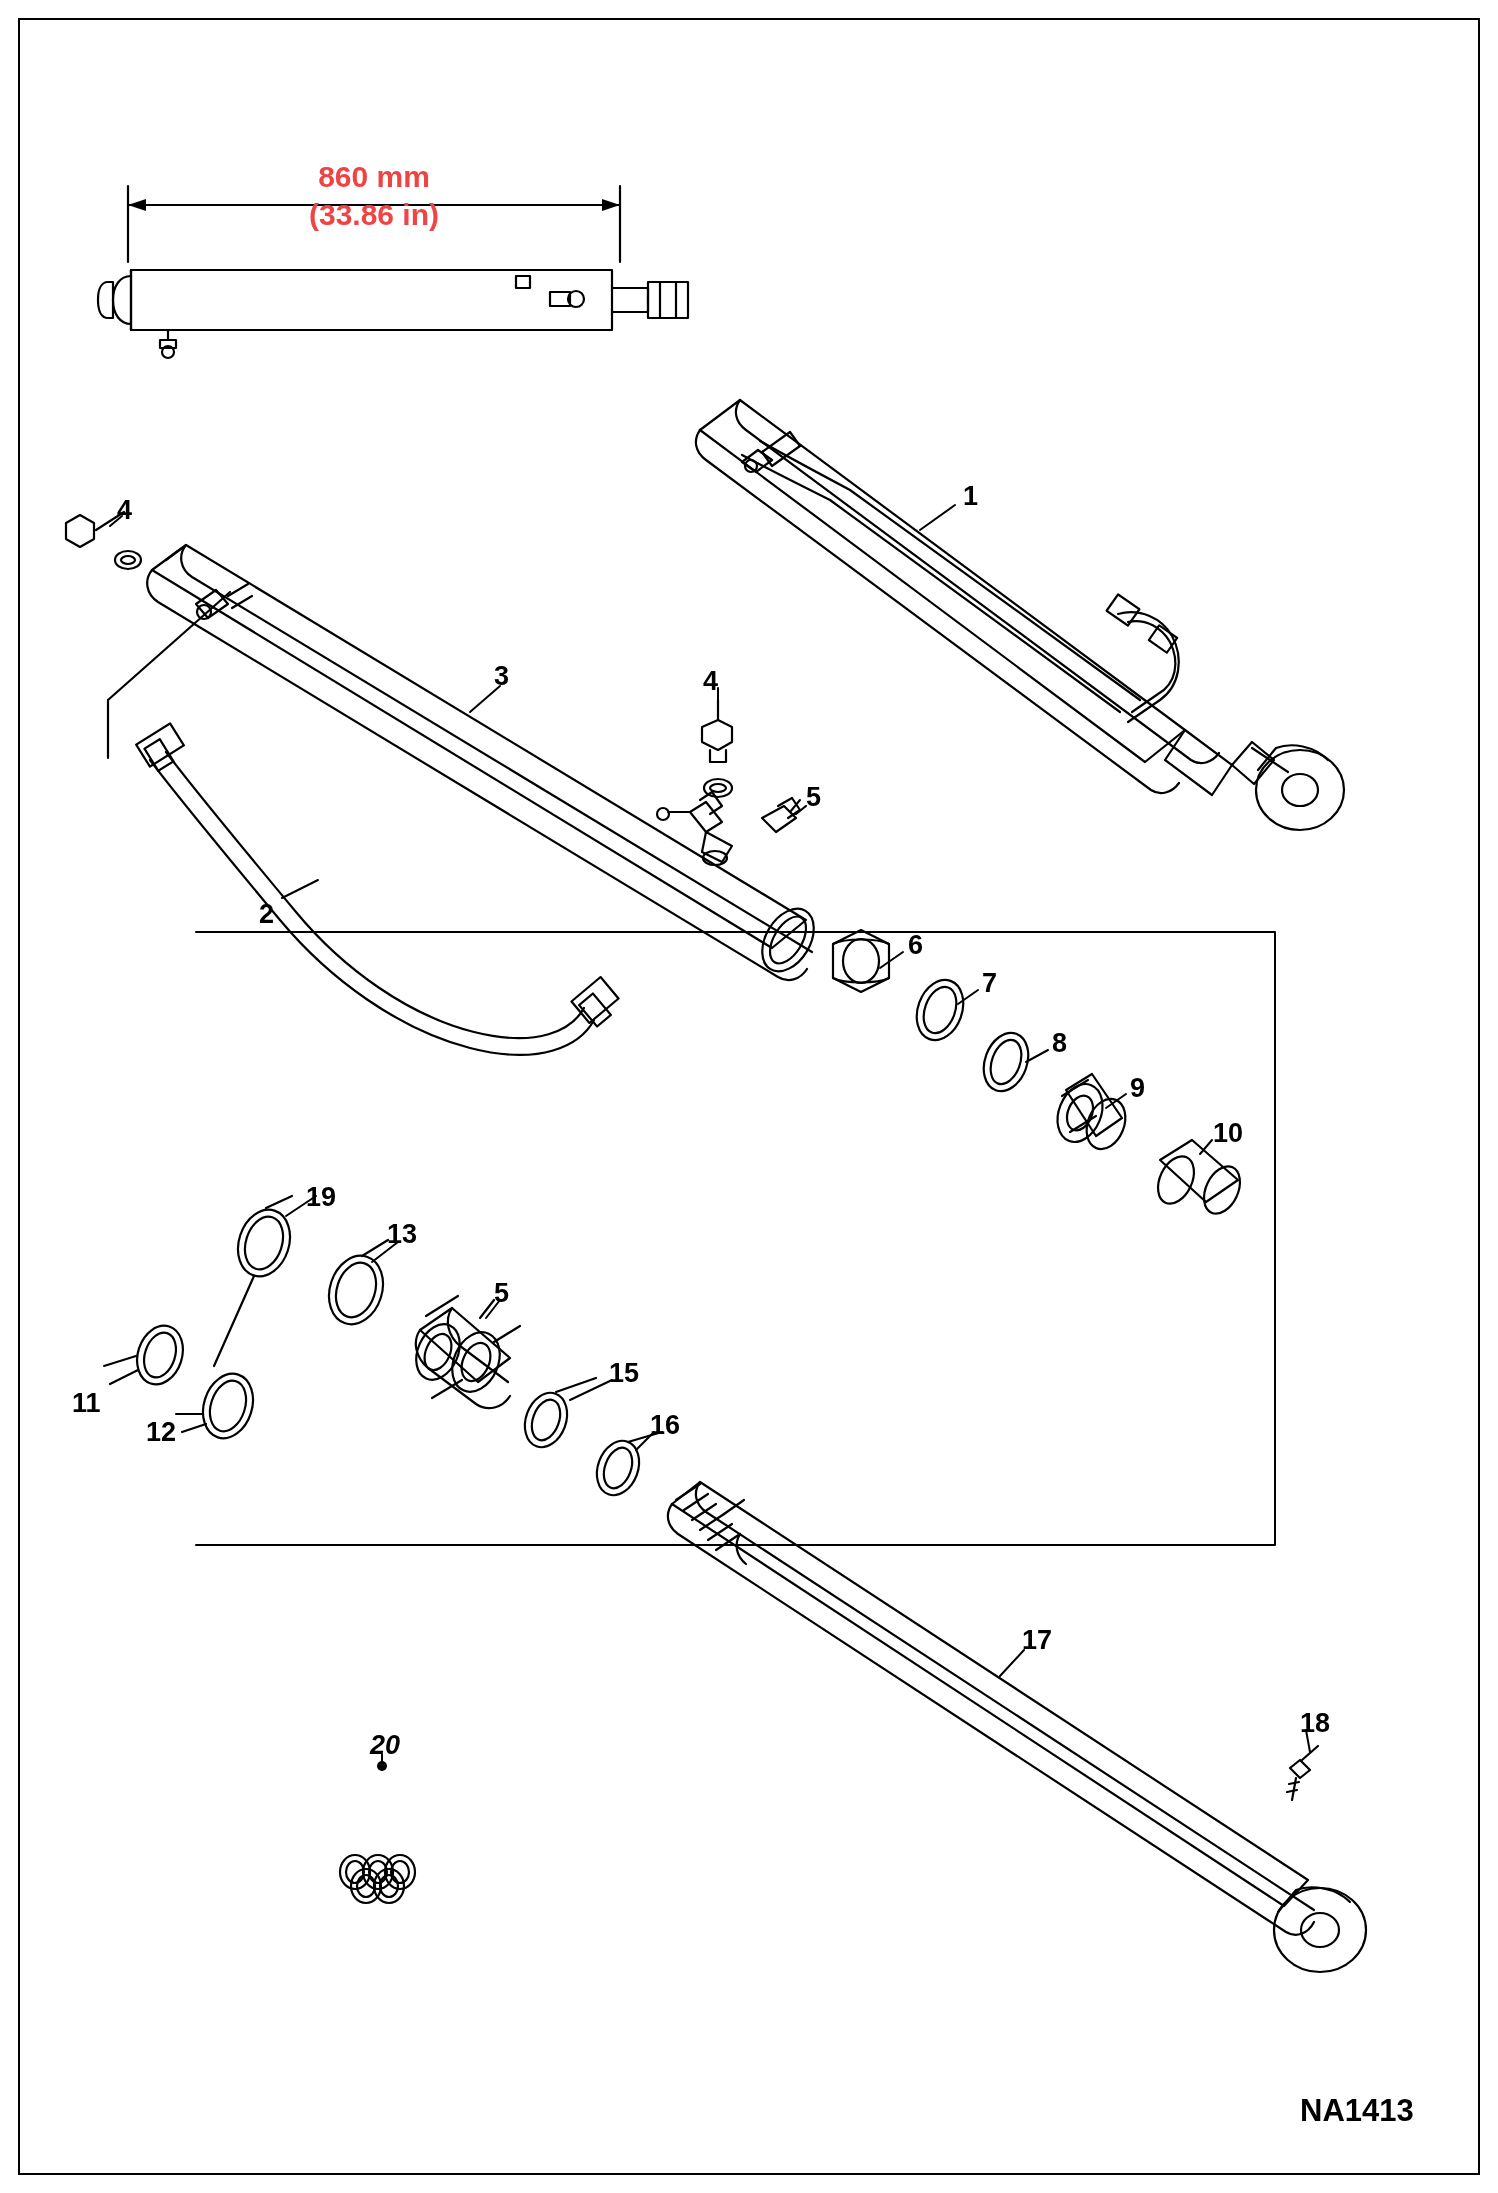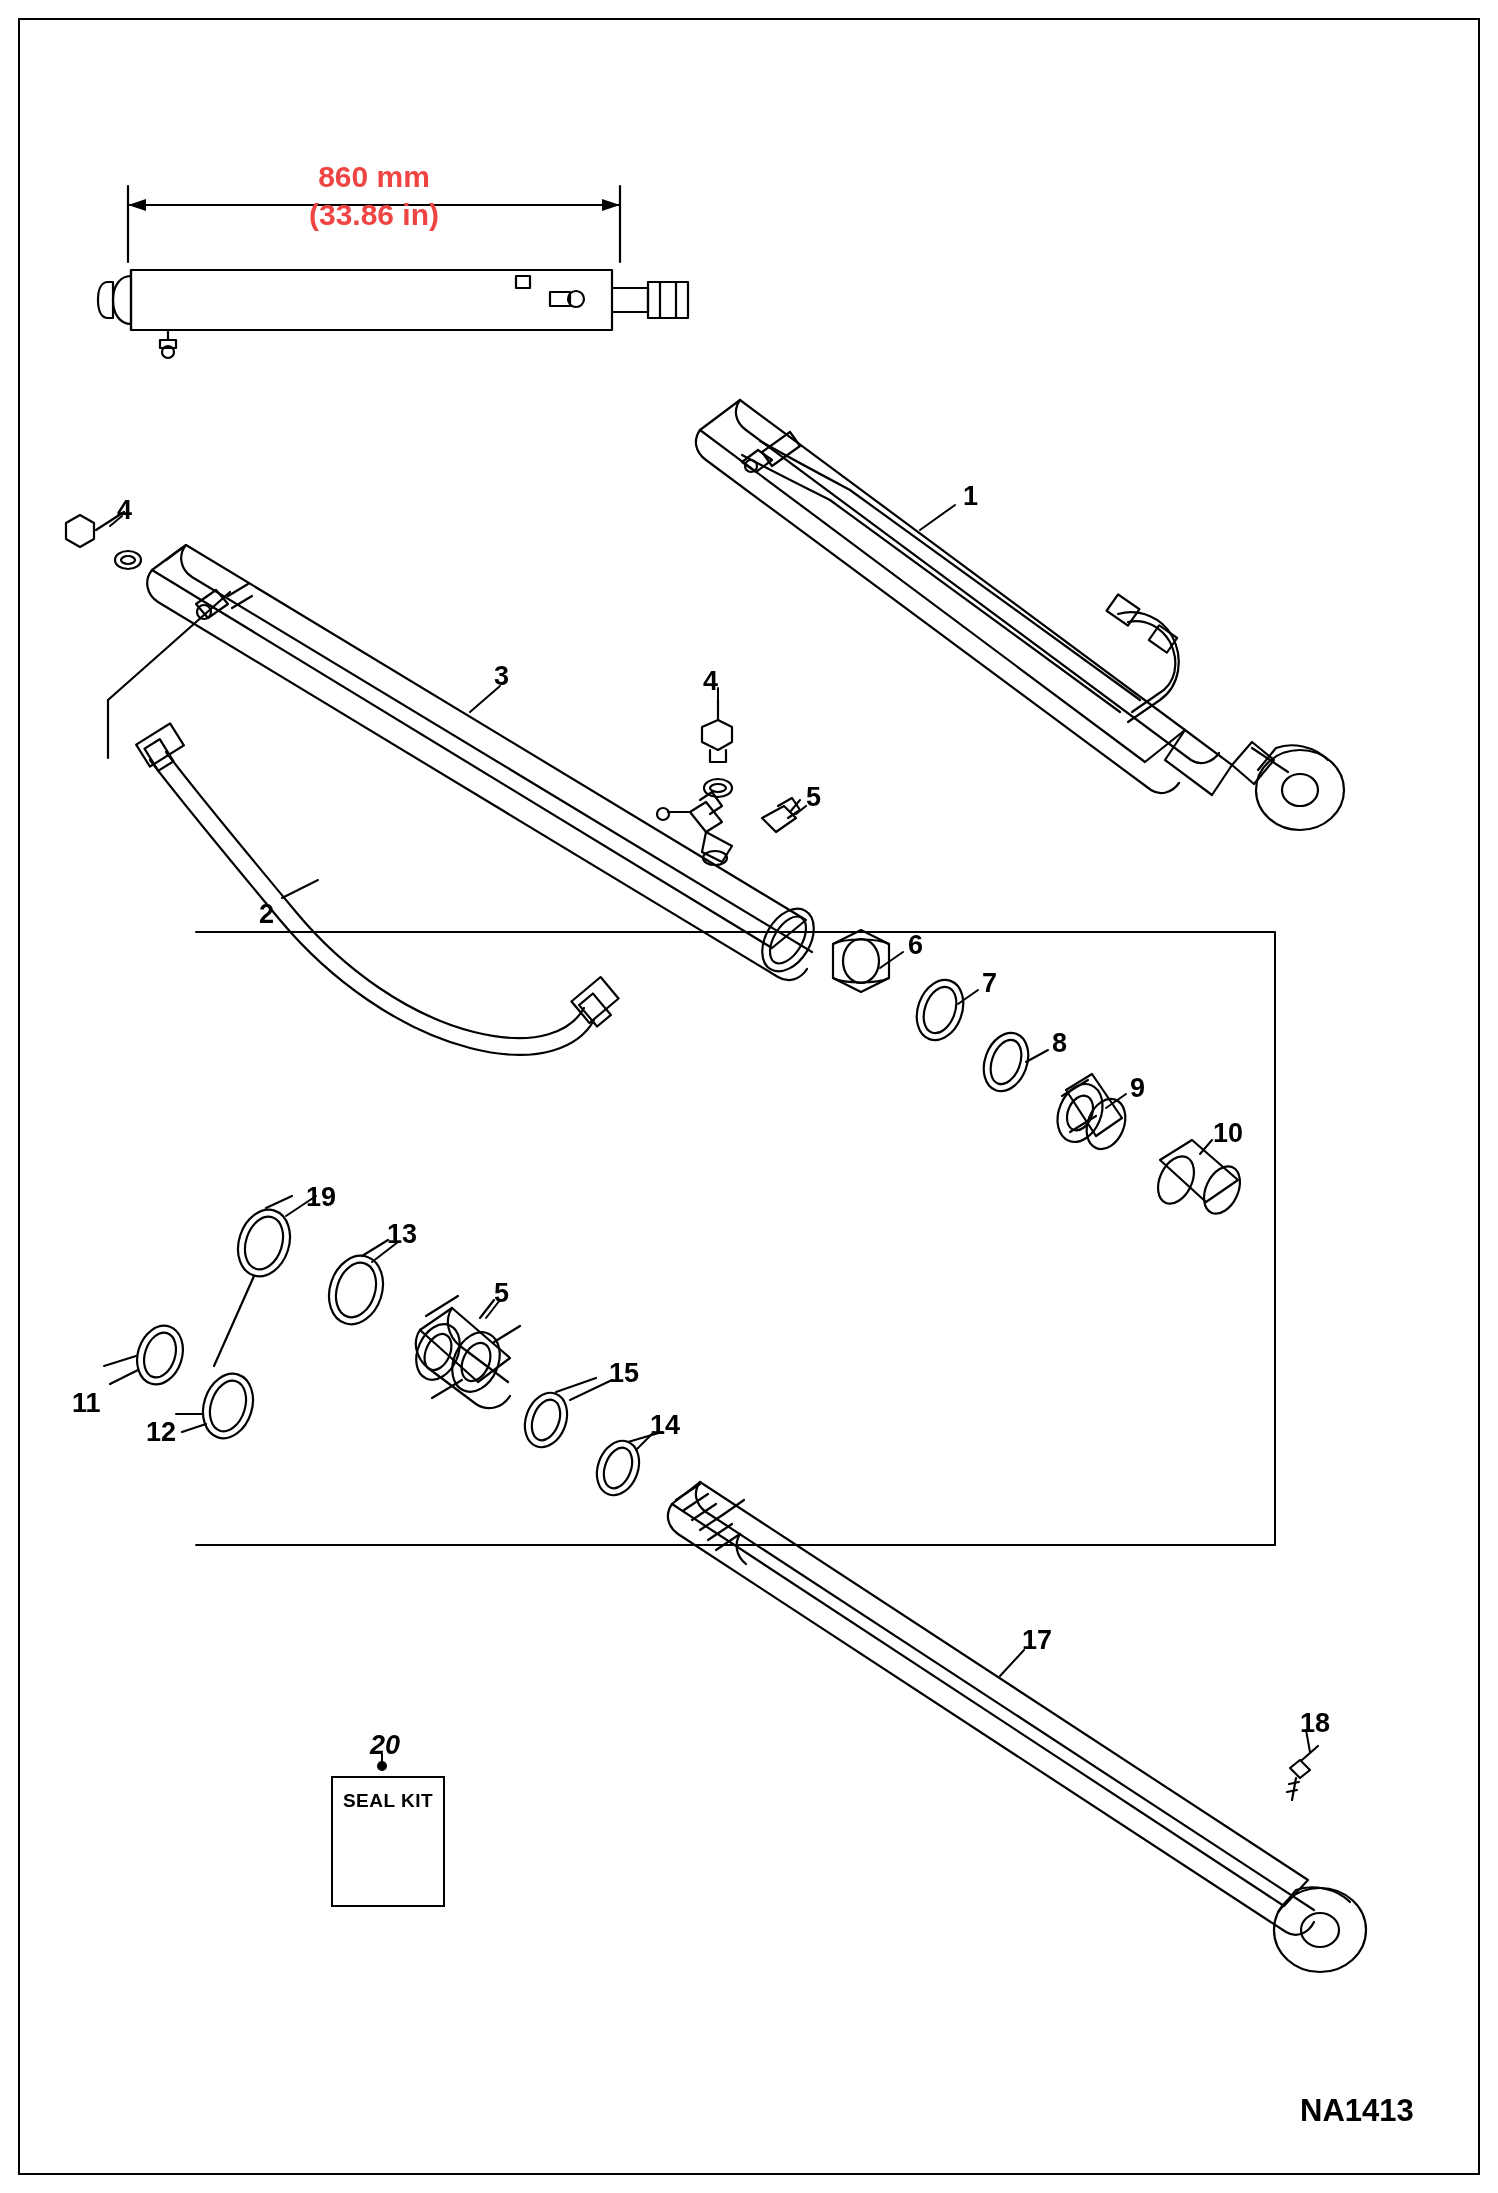--- a/index.html
+++ b/index.html
@@ -373,25 +373,22 @@
   <div class="callout" style="left:908px;  top:932px;">6</div>
   <div class="callout" style="left:982px;  top:970px;">7</div>
   <div class="callout" style="left:1052px; top:1030px;">8</div>
   <div class="callout" style="left:1130px; top:1075px;">9</div>
   <div class="callout" style="left:1213px; top:1120px;">10</div>
   <div class="callout" style="left:72px;   top:1370px;margin-top:20px;">11</div>
   <div class="callout" style="left:146px;  top:1419px;">12</div>
   <div class="callout" style="left:387px;  top:1221px;">13</div>
   <div class="callout" style="left:494px;  top:1280px;">5</div>
   <div class="callout" style="left:609px;  top:1360px;">15</div>
-  <div class="callout" style="left:650px;  top:1412px;">14</div>
+  <div class="callout" style="left:650px;  top:1412px;">16</div>
   <div class="callout" style="left:1022px; top:1627px;">17</div>
   <div class="callout" style="left:1300px; top:1710px;">18</div>
   <div class="callout" style="left:306px;  top:1184px;">19</div>
   <div class="callout" style="left:370px;  top:1732px;font-style:italic;">20</div>
 
-  <div class="sealkit-box">
-    <div class="sealkit-label">SEAL KIT</div>
-  </div>
 
   <div class="figcode" style="left:1300px; top:2093px;">NA1413</div>
 
 </div>
 
 </body></html>

